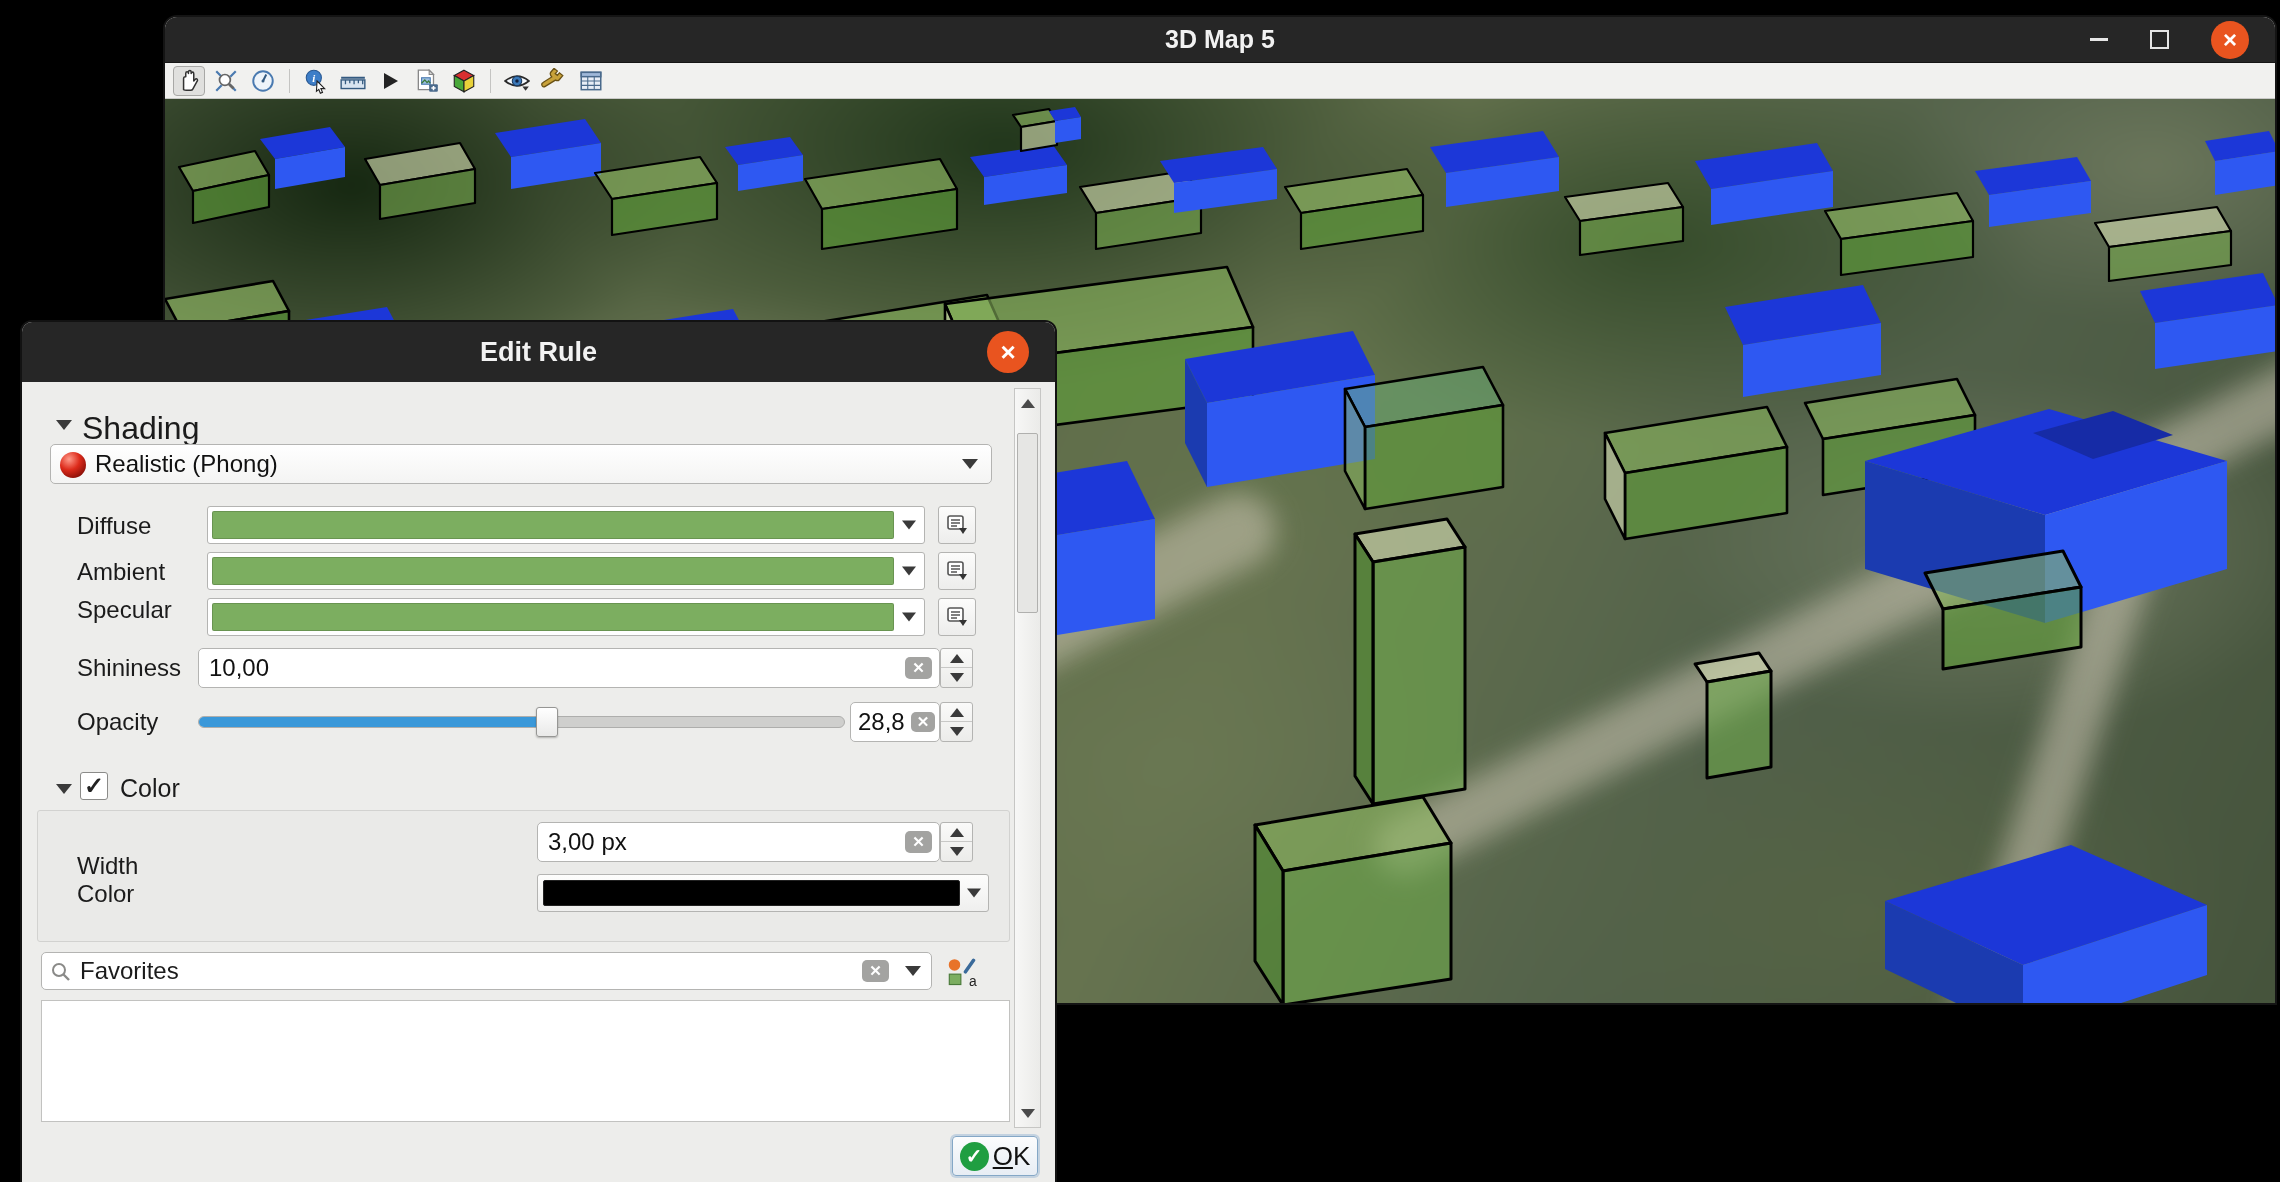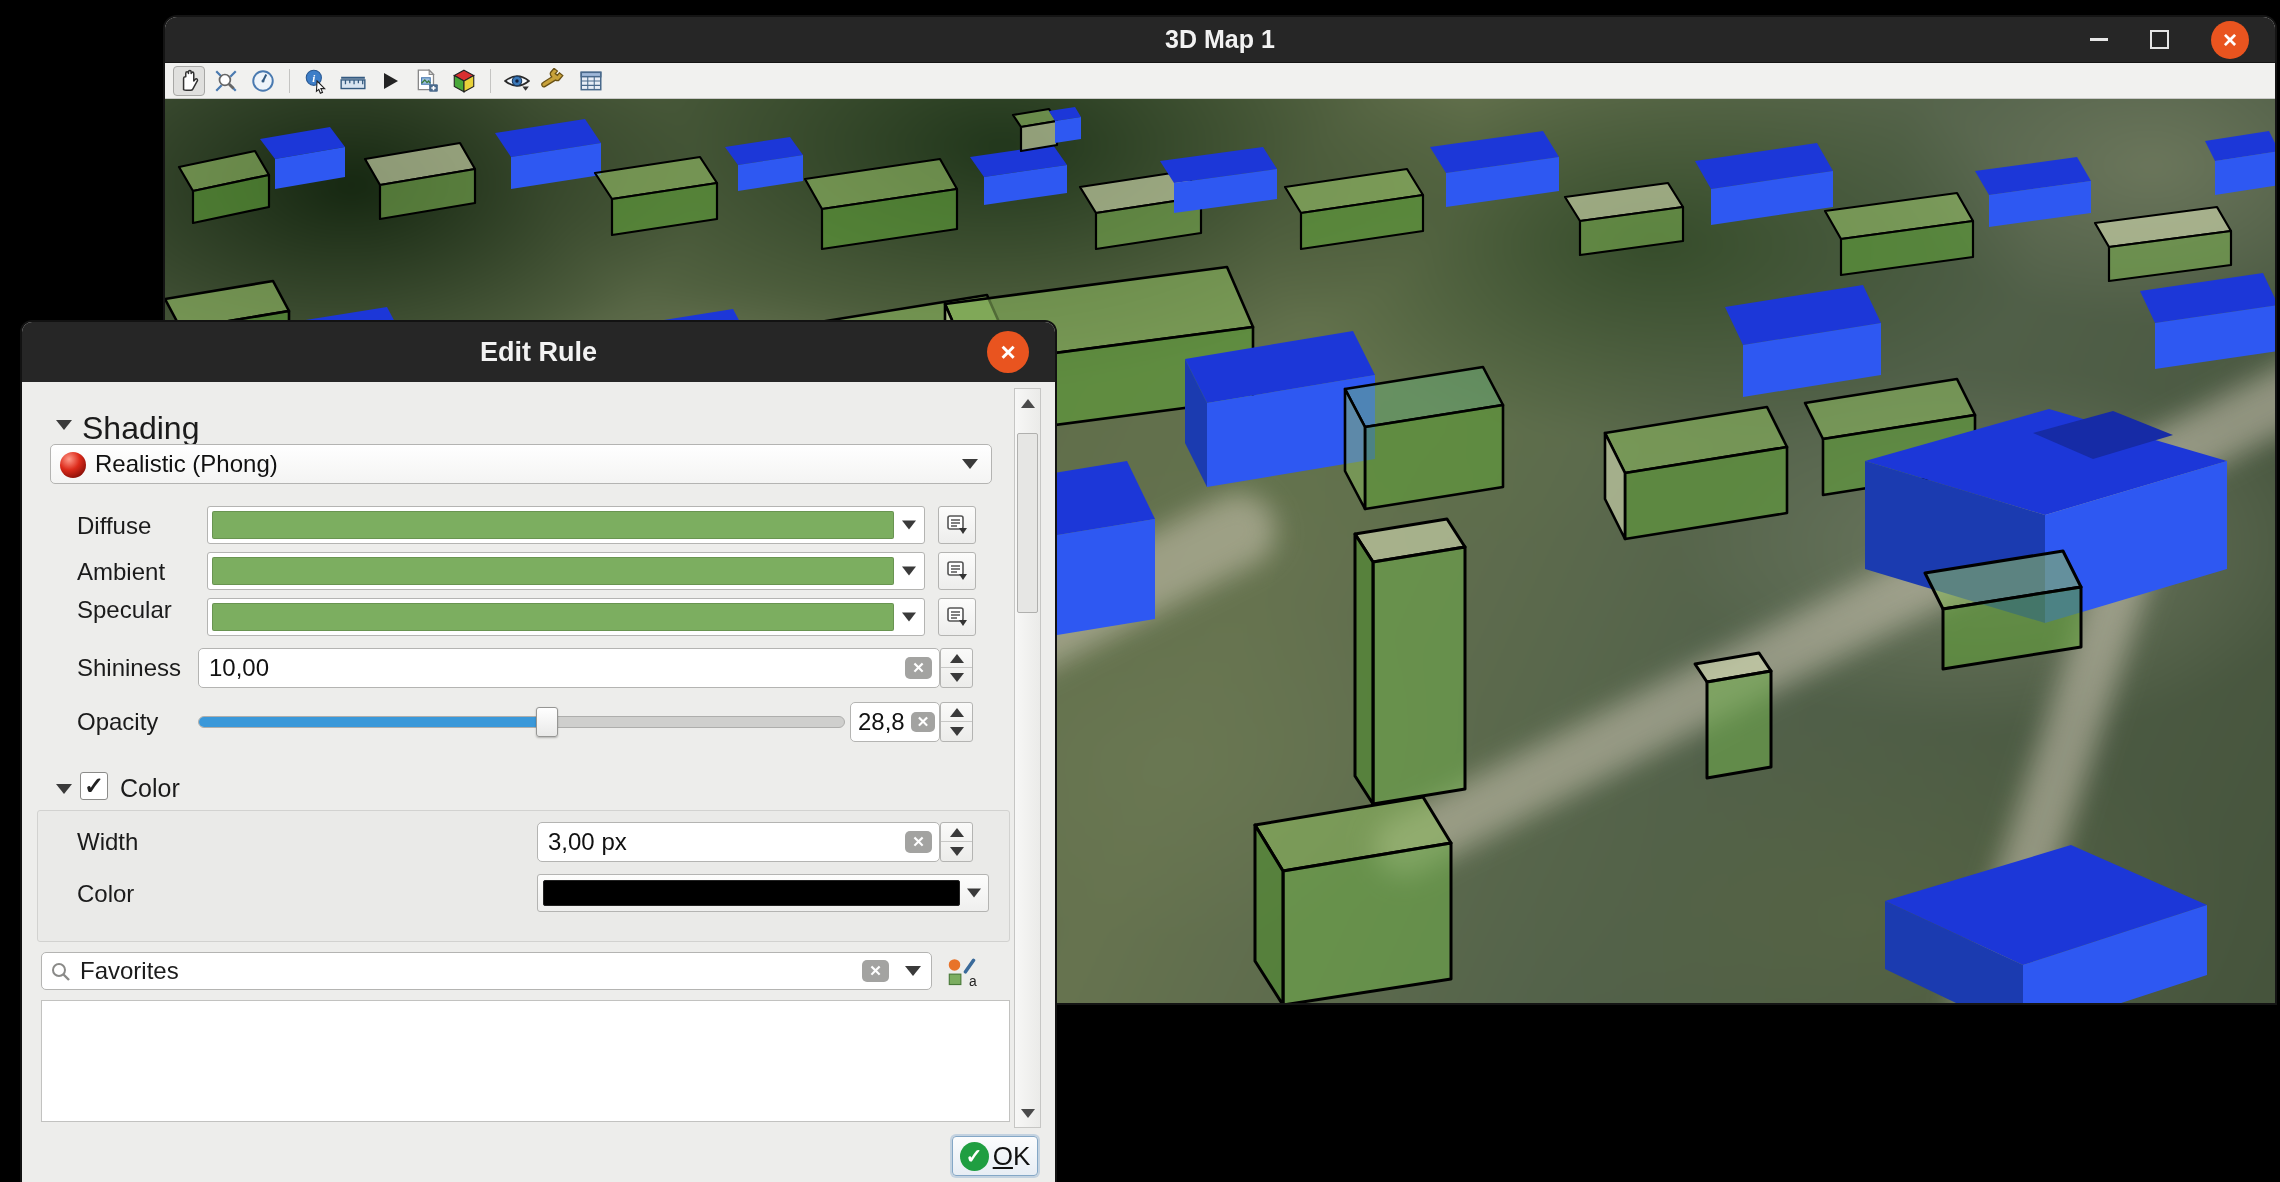--- a/index.html
+++ b/index.html
@@ -124,21 +124,21 @@
 
   svg { display:block; }
 </style>
 </head>
 <body>
 
 <div id="screen">
 
   <div id="map-window">
     <div class="titlebar">
-      <span class="title">3D Map 1</span>
+      <span class="title">3D Map 5</span>
       <div class="win-controls">
         <div class="btn-min"></div>
         <div class="btn-max"></div>
         <div class="btn-close">×</div>
       </div>
     </div>
 
     <div id="map-toolbar">
       <div class="tbtn active">
         <svg width="26" height="26" viewBox="0 0 24 24">
@@ -540,21 +540,21 @@
     </div>
 
     <div class="tri-collapse" style="left:34px; top:462px;"></div>
     <div class="checkbox" style="left:58px; top:450px;">
         <span>✓</span>
       </div>
     <div class="lbl" style="left:98px; top:452px; font-size:25px;">Color</div>
 
     <div class="groupbox"></div>
 
-    <div class="lbl" style="left:55px; top:506px;">Width</div>
+    <div class="lbl" style="left:55px; top:530px;">Width</div>
     <div class="field" style="left:515px; top:500px; width:403px; height:40px;">
       <span class="val">3,00 px</span>
       <div class="clear-btn">✕</div>
     </div>
     <div class="spincol" style="left:918px; top:500px; height:40px;">
       <div class="up">
           <div class="tri-up"></div>
         </div>
       <div class="dn">
           <div class="tri-dn"></div>

